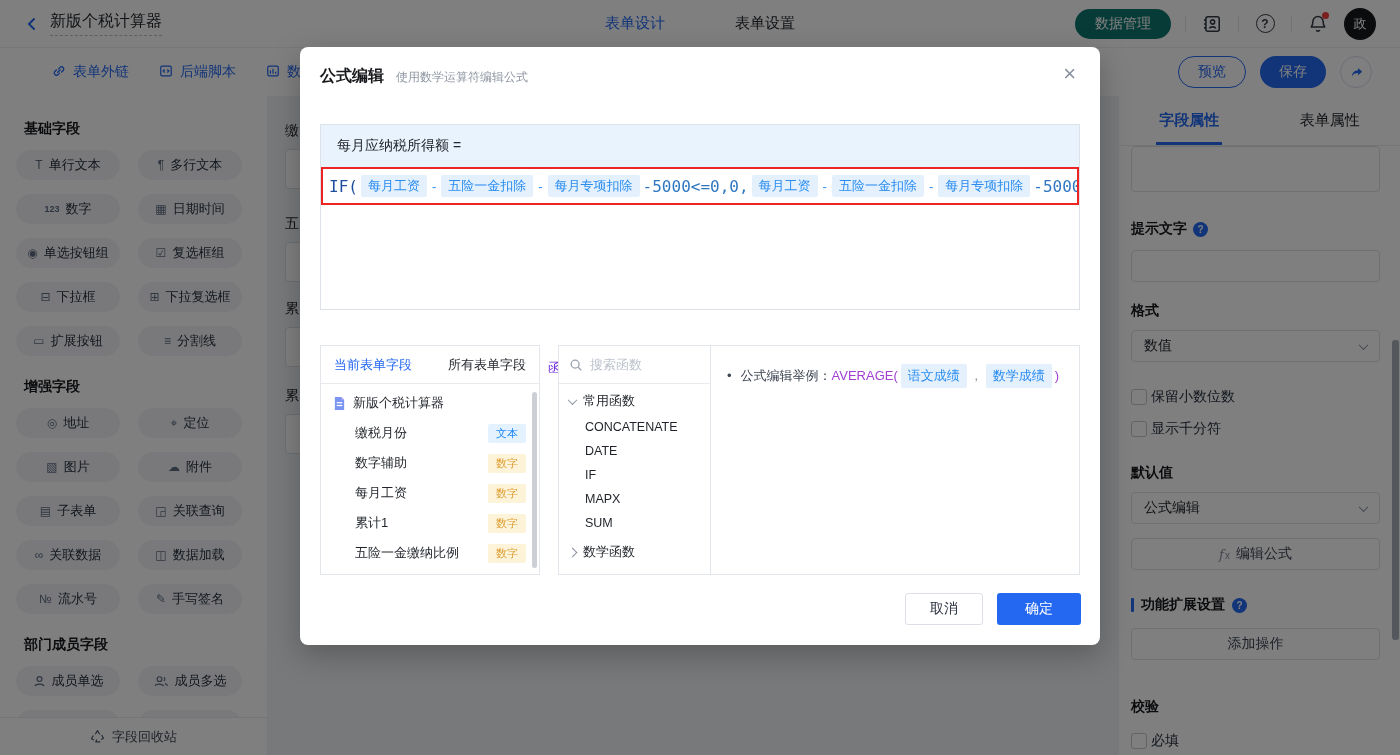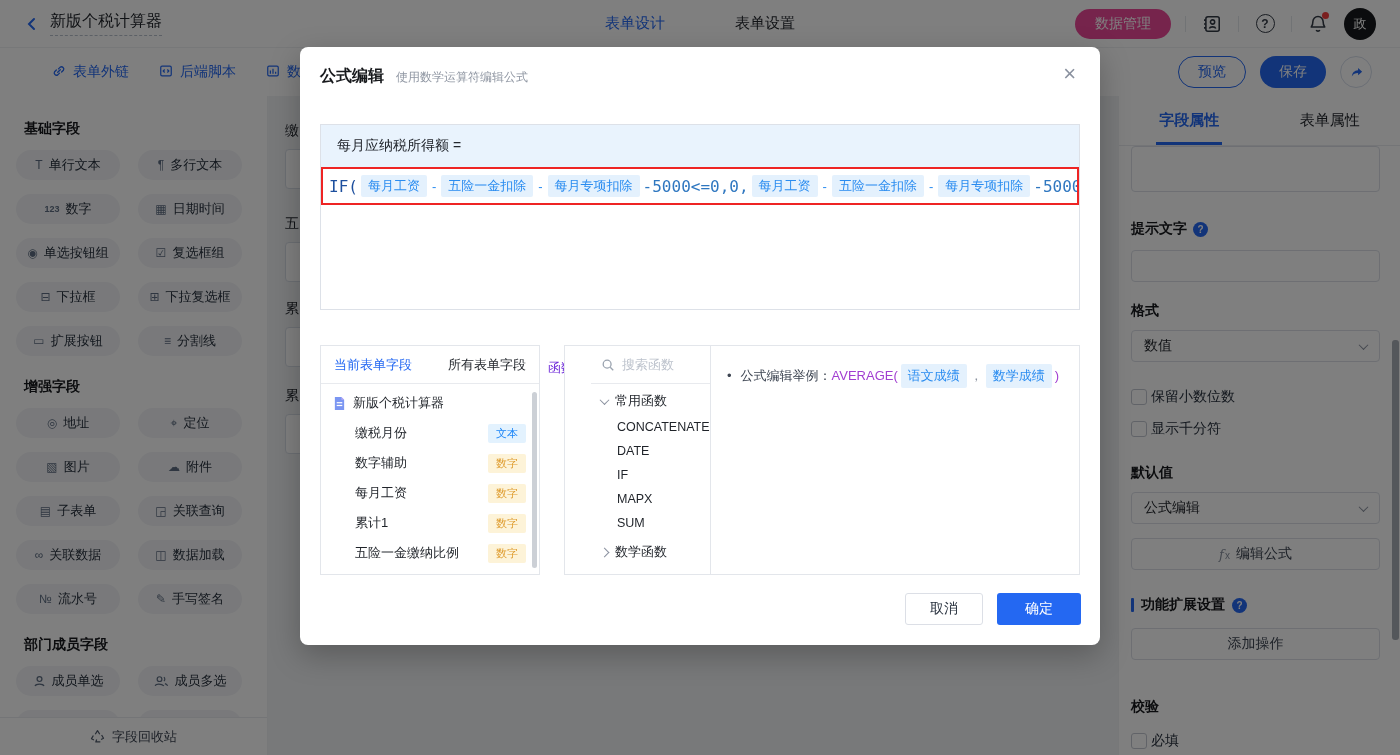--- a/index.html
+++ b/index.html
@@ -6,21 +6,21 @@
   html,body { width:1400px; height:755px; overflow:hidden; }
   body { font-family:"Liberation Sans","DejaVu Sans",sans-serif; color:#1f2329; background:#fff; position:relative; }
 
   
   .topbar { position:absolute; left:0; top:0; width:1400px; height:48px; background:#fff; border-bottom:1px solid #eef0f3; display:flex; align-items:center; padding:0 24px; }
   .back-btn { display:flex; align-items:center; cursor:pointer; }
   .tb-title { font-size:16px; margin-left:10px; padding-bottom:3px; border-bottom:1px dashed #b8c0cc; }
   .tb-tabs { position:absolute; left:50%; transform:translateX(-50%); display:flex; gap:70px; font-size:15px; }
   .tb-tab.active { color:#2468f2; }
   .tb-right { margin-left:auto; display:flex; align-items:center; gap:14px; }
-  .pill-green { height:30px; padding:0 20px; border-radius:15px; background:#ec4899; color:#fff; font-size:14px; display:flex; align-items:center; cursor:pointer; }
+  .pill-green { height:30px; padding:0 20px; border-radius:15px; background:#0f766e; color:#fff; font-size:14px; display:flex; align-items:center; cursor:pointer; }
   .vdiv { width:1px; height:16px; background:#e3e6eb; }
   .icon-btn { width:24px; height:24px; display:flex; align-items:center; justify-content:center; position:relative; cursor:pointer; }
   .qmark { width:19px; height:19px; border:1.6px solid #333a45; border-radius:50%; color:#333a45; font-size:12px; font-weight:700; display:flex; align-items:center; justify-content:center; }
   .qmark::after { content:"?"; }
   .bell-dot { position:absolute; right:1px; top:0; width:7px; height:7px; border-radius:50%; background:#f53f3f; }
   .avatar { width:32px; height:32px; border-radius:50%; background:#17191c; color:#fff; font-size:13px; display:flex; align-items:center; justify-content:center; }
 
   
   .toolbar { position:absolute; left:0; top:48px; width:1400px; height:48px; background:#fff; display:flex; align-items:center; padding:0 28px 0 52px; }
   .tool-links { display:flex; gap:30px; }
@@ -83,21 +83,21 @@
   .fx-head { height:42px; background:#e9f3fd; display:flex; align-items:center; padding:0 16px; font-size:14px; color:#23272e; }
   .fx-redline { height:38px; border:2px solid #ee2424; display:flex; align-items:center; padding:0 6px; overflow:hidden; white-space:nowrap; }
   .code { font-family:"DejaVu Sans Mono",monospace; font-size:16px; color:#2f77c0; }
   .code.fn { color:#1d4f9e; }
   .chip { background:#e4f1fd; color:#2a8cf0; font-size:13px; padding:2px 7px; border-radius:2px; margin:0 3px; cursor:pointer; white-space:nowrap; }
   .op { color:#2a8cf0; font-size:13px; margin:0 2px; }
 
   .m-sec-label { position:absolute; top:272px; font-size:13px; color:#6d28d9;margin-top:40px; }
   .panel { position:absolute; top:298px; height:230px; border:1px solid #e3e6eb; background:#fff; overflow:hidden; }
   .p-vars { left:20px; width:220px; }
-  .p-fns { left:264px; width:181px;padding-left:26px; }
+  .p-fns { left:258px; width:181px; }
   .p-help { left:410px; width:370px; }
 
   .var-tabs { height:38px; border-bottom:1px solid #e8eaee; display:flex; align-items:center; justify-content:space-between; padding:0 13px; font-size:13px; }
   .var-tab.active { color:#2468f2; }
   .var-root { display:flex; align-items:center; gap:7px; height:30px; padding-left:12px; font-size:13px; margin-top:4px; }
   .var-row { height:30px; display:flex; align-items:center; justify-content:space-between; padding:0 13px 0 34px; font-size:13px; cursor:pointer; }
   .badge { font-size:11px; padding:2px 8px; border-radius:2px; }
   .badge-text { background:#e3f2fe; color:#1b85f8; }
   .badge-num { background:#fdf3d8; color:#de9c2e; }
   .vscroll { position:absolute; right:2px; width:5px; background:#ccd0d6; border-radius:3px; }

